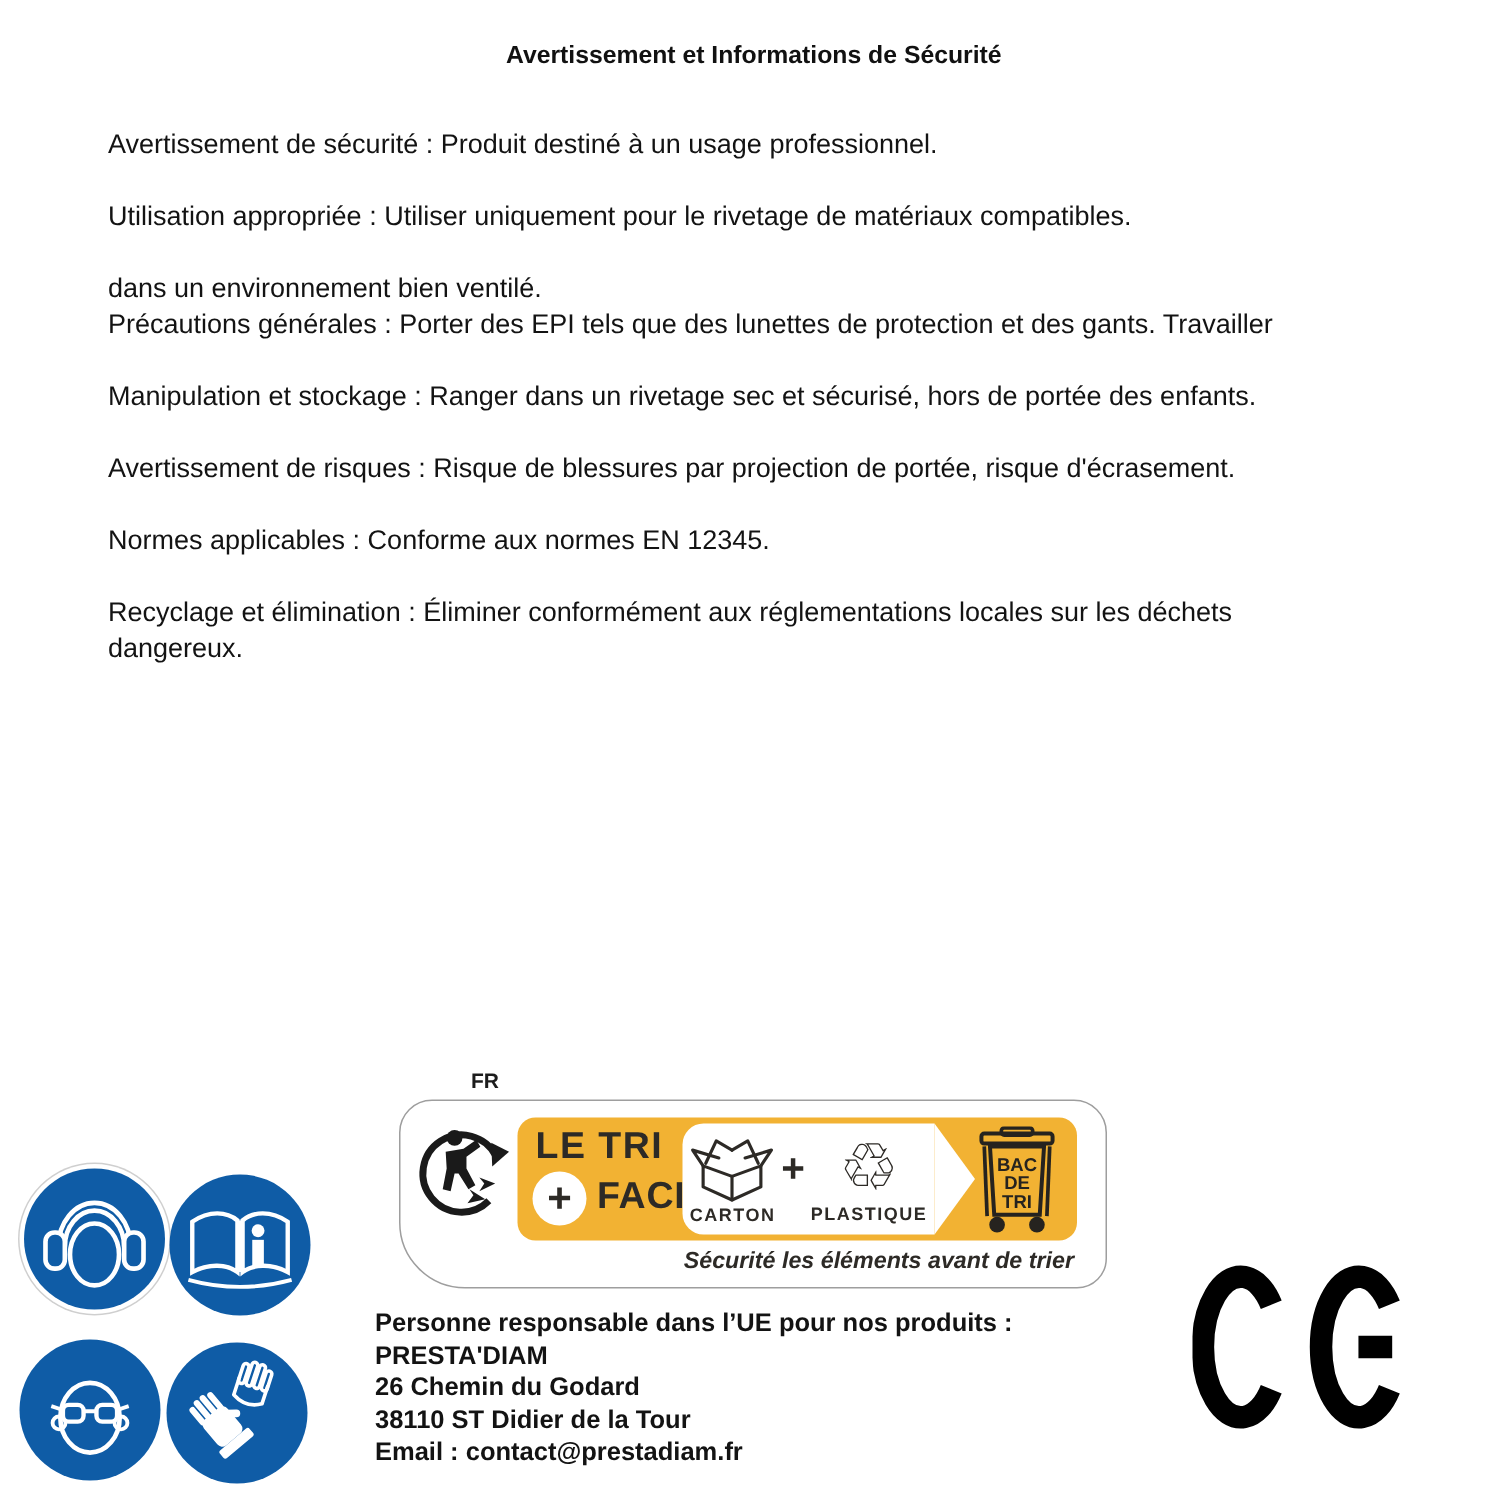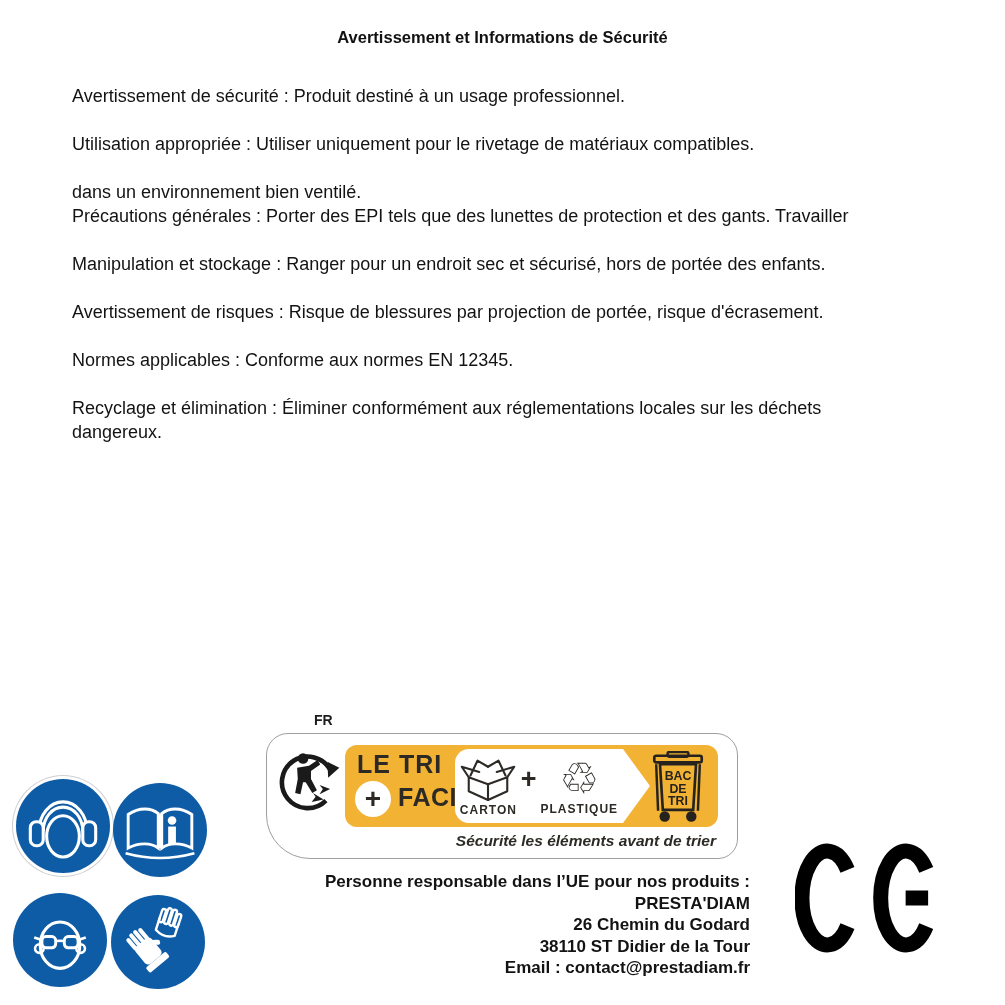--- a/index.html
+++ b/index.html
@@ -34,21 +34,21 @@
   .tri-notch::after{content:"";position:absolute;left:100%;top:0;width:0;height:0;
                     border-top:37px solid transparent;border-bottom:37px solid transparent;border-left:27px solid #fff;}
   .mat-col{display:flex;flex-direction:column;align-items:center;gap:1px;}
   .mat-label{font-size:12px;font-weight:bold;color:#2d2a26;letter-spacing:1px;}
   .mat-sep{font-size:27px;font-weight:800;color:#2d2a26;margin:0 1px 14px 1px;}
   .recycle-glyph{font-size:44px;line-height:44px;color:#2d2a26;font-family:"DejaVu Sans", sans-serif;}
   .bin{position:absolute;left:646px;top:751px;width:64px;height:74px;}
   .tagline{position:absolute;left:400px;top:832px;width:316px;text-align:right;
            font-size:15.5px;font-weight:bold;font-style:italic;color:#2d2a26;}
 
-  .contact{position:absolute;left:250px;top:871px;width:500px;text-align:right;
+  .contact{position:absolute;left:250px;top:871px;width:500px;text-align:left;
            font-size:17px;font-weight:bold;color:#131313;}
   .contact .tline{line-height:21.5px;}
 
   .ce{position:absolute;left:795px;top:842px;width:150px;height:112px;}
 </style>
 </head>
 <body>
 
 <div class="page">
 
@@ -59,21 +59,21 @@
         <div class="line">Avertissement de sécurité : Produit destiné à un usage professionnel.</div>
       </div>
       <div class="para">
         <div class="line">Utilisation appropriée : Utiliser uniquement pour le rivetage de matériaux compatibles.</div>
       </div>
       <div class="para">
         <div class="line">dans un environnement bien ventilé.</div>
         <div class="line">Précautions générales : Porter des EPI tels que des lunettes de protection et des gants. Travailler</div>
       </div>
       <div class="para">
-        <div class="line">Manipulation et stockage : Ranger pour un endroit sec et sécurisé, hors de portée des enfants.</div>
+        <div class="line">Manipulation et stockage : Ranger dans un rivetage sec et sécurisé, hors de portée des enfants.</div>
       </div>
       <div class="para">
         <div class="line">Avertissement de risques : Risque de blessures par projection de portée, risque d'écrasement.</div>
       </div>
       <div class="para">
         <div class="line">Normes applicables : Conforme aux normes EN 12345.</div>
       </div>
       <div class="para">
         <div class="line">Recyclage et élimination : Éliminer conformément aux réglementations locales sur les déchets</div>
         <div class="line">dangereux.</div>

